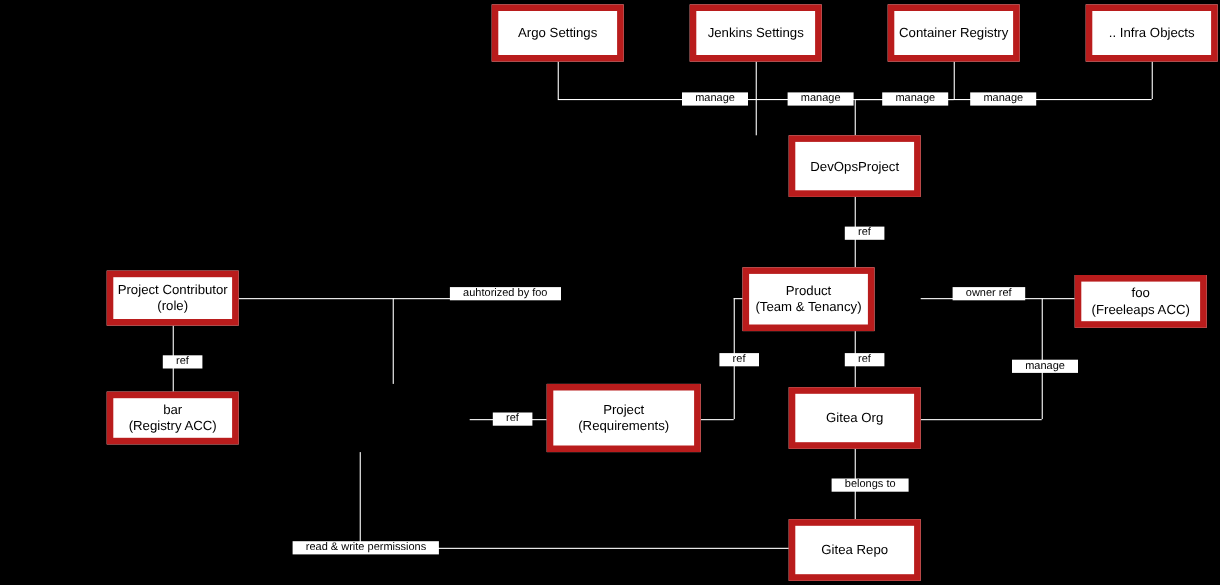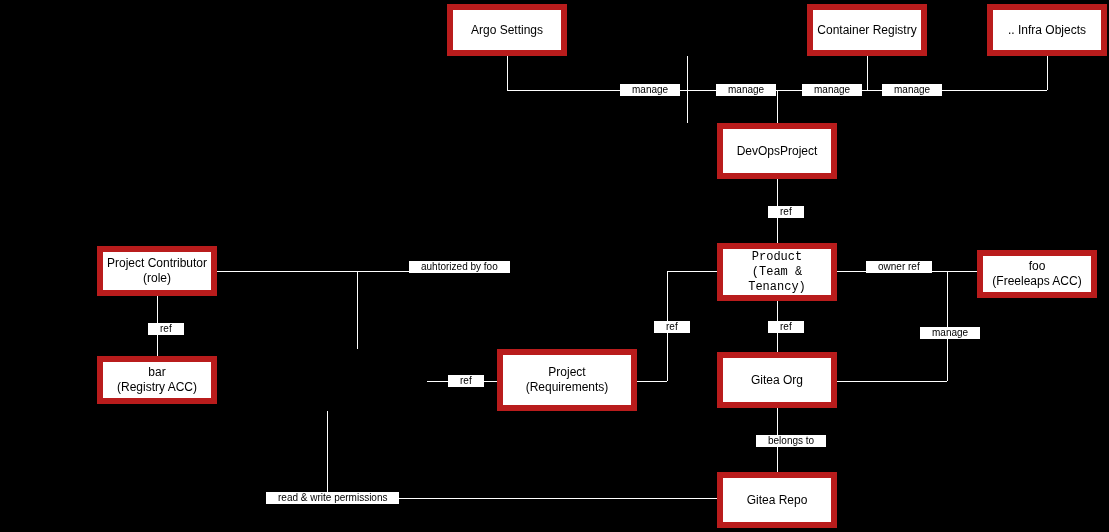--- a/index.html
+++ b/index.html
@@ -68,26 +68,27 @@
   <div class="link" style="left:637px; top:381px; width:30px; height:1px;"></div>
   <div class="link" style="left:427px; top:381px; width:70px; height:1px;"></div>
   <div class="link" style="left:157px; top:296px; width:1px; height:60px;"></div>
   <div class="link" style="left:217px; top:271px; width:240px; height:1px;"></div>
   <div class="link" style="left:357px; top:271px; width:1px; height:78px;"></div>
   <div class="link" style="left:327px; top:498px; width:390px; height:1px;"></div>
   <div class="link" style="left:327px; top:411px; width:1px; height:87px;"></div>
   <div class="link" style="left:717px; top:498px; width:1px; height:1px;"></div>
 
   <div class="node" style="left:447px; top:4px; width:120px; height:52px;">Argo Settings</div>
+  <div class="node" style="left:627px; top:4px; width:120px; height:52px;">Jenkins Settings</div>
   <div class="node" style="left:807px; top:4px; width:120px; height:52px;">Container Registry</div>
   <div class="node" style="left:987px; top:4px; width:120px; height:52px;">.. Infra Objects</div>
   <div class="node" style="left:717px; top:123px; width:120px; height:56px;">DevOpsProject</div>
   <div class="node" style="left:97px; top:246px; width:120px; height:50px;">Project Contributor
 (role)</div>
-  <div class="node" style="left:717px; top:243px; width:120px; height:58px;font-family:Liberation Mono, monospace;">Product
+  <div class="node" style="left:675px; top:243px; width:120px; height:58px;">Product
 (Team &amp; Tenancy)</div>
   <div class="node" style="left:977px; top:250px; width:120px; height:48px;">foo
 (Freeleaps ACC)</div>
   <div class="node" style="left:97px; top:356px; width:120px; height:48px;">bar
 (Registry ACC)</div>
   <div class="node" style="left:497px; top:349px; width:140px; height:62px;">Project
 (Requirements)</div>
   <div class="node" style="left:717px; top:352px; width:120px; height:56px;">Gitea Org</div>
   <div class="node" style="left:717px; top:472px; width:120px; height:56px;">Gitea Repo</div>
 

